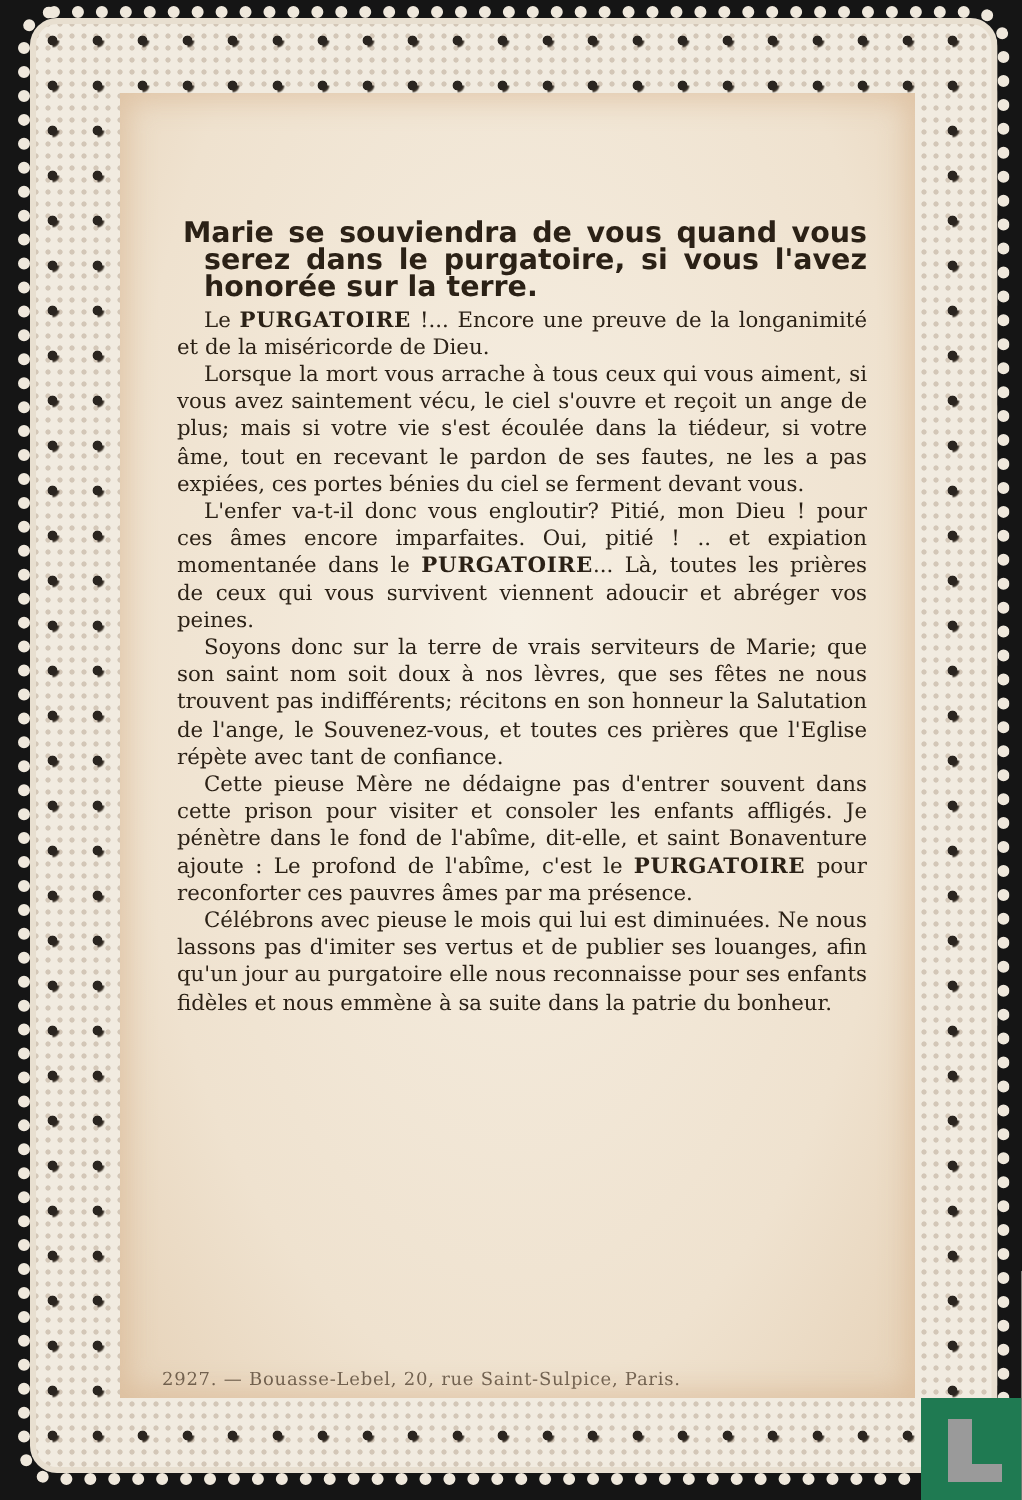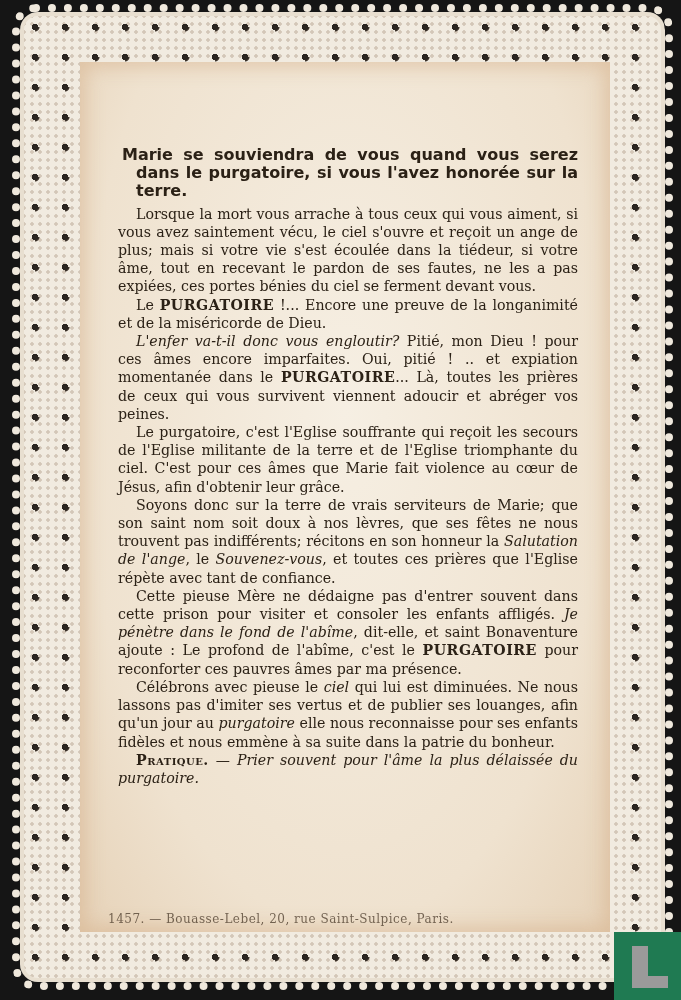--- a/index.html
+++ b/index.html
@@ -23,51 +23,49 @@
   .paper {
     position:absolute; left:80px; top:62px; width:530px; height:870px;
     background: radial-gradient(ellipse at 50% 40%, #f6efe3 0%, #efe2cf 70%, #e6d2b8 100%);
     box-shadow: 0 0 18px 6px rgba(210,170,130,0.45) inset;
   }
   .text {
     position:absolute; left:118px; top:146px; width:460px;
     color:#2b2116; font-size:14.2px; line-height:18.2px; text-align:justify;
   }
   .text p { margin:0; text-indent:18px; }
-  .text .head { font-weight:bold; font-family:"DejaVu Sans", sans-serif; font-size:16px; text-indent:0; padding-left:18px; text-indent:-14px; margin-bottom:4px; }
+  .text .head { font-weight:bold; font-family:"DejaVu Sans", sans-serif; font-size:19px; text-indent:0; padding-left:18px; text-indent:-14px; margin-bottom:4px; }
   .sc { font-variant:small-caps; font-weight:bold; letter-spacing:0.5px; }
-  .it { font-style:italic; }
+  .it { }
   .footer {
     position:absolute; left:108px; top:912px; width:470px;
     color:#4a3a2a; font-size:12px; letter-spacing:0.5px; opacity:0.75;
   }
   .watermark {
     position:absolute; left:614px; top:932px; width:67px; height:68px; background:#1f7a52;
   }
   .watermark .l1 { position:absolute; left:18px; top:14px; width:16px; height:42px; background:#9a9a9a; }
   .watermark .l2 { position:absolute; left:18px; top:44px; width:36px; height:12px; background:#9a9a9a; }
 </style>
 </head>
 <body>
 
 <div class="lace"></div>
 <div class="paper"></div>
 
 <div class="text">
   <p class="head">Marie se souviendra de vous quand vous serez dans le purgatoire, si vous l'avez honorée sur la terre.</p>
   <div id="paras">
+      <p><span>Le </span><span class="sc">PURGATOIRE</span><span> !... Encore une preuve de la longanimité et de la miséricorde de Dieu.</span></p>
       <p><span>Lorsque la mort vous arrache à tous ceux qui vous aiment, si vous avez saintement vécu, le ciel s'ouvre et reçoit un ange de plus; mais si votre vie s'est écoulée dans la tiédeur, si votre âme, tout en recevant le pardon de ses fautes, ne les a pas expiées, ces portes bénies du ciel se ferment devant vous.</span></p>
-      <p><span>Le </span><span class="sc">PURGATOIRE</span><span> !... Encore une preuve de la longanimité et de la miséricorde de Dieu.</span></p>
       <p><span class="it">L'enfer va-t-il donc vous engloutir?</span><span> Pitié, mon Dieu ! pour ces âmes encore imparfaites. Oui, pitié ! .. et expiation momentanée dans le </span><span class="sc">PURGATOIRE</span><span>... Là, toutes les prières de ceux qui vous survivent viennent adoucir et abréger vos peines.</span></p>
-      <p><span>Le purgatoire, c'est l'Eglise souffrante qui reçoit les secours de l'Eglise militante de la terre et de l'Eglise triomphante du ciel. C'est pour ces âmes que Marie fait violence au cœur de Jésus, afin d'obtenir leur grâce.</span></p>
       <p><span>Soyons donc sur la terre de vrais serviteurs de Marie; que son saint nom soit doux à nos lèvres, que ses fêtes ne nous trouvent pas indifférents; récitons en son honneur la </span><span class="it">Salutation de l'ange</span><span>, le </span><span class="it">Souvenez-vous</span><span>, et toutes ces prières que l'Eglise répète avec tant de confiance.</span></p>
       <p><span>Cette pieuse Mère ne dédaigne pas d'entrer souvent dans cette prison pour visiter et consoler les enfants affligés. </span><span class="it">Je pénètre dans le fond de l'abîme</span><span>, dit-elle, et saint Bonaventure ajoute : Le profond de l'abîme, c'est le </span><span class="sc">PURGATOIRE</span><span> pour reconforter ces pauvres âmes par ma présence.</span></p>
-      <p><span>Célébrons avec pieuse le </span><span class="it">ciel</span><span> qui lui est diminuées. Ne nous lassons pas d'imiter ses vertus et de publier ses louanges, afin qu'un jour au </span><span class="it">purgatoire</span><span> elle nous reconnaisse pour ses enfants fidèles et nous emmène à sa suite dans la patrie du bonheur.</span></p>
-      <p><span class="sc">Pratique.</span><span> — </span><span class="it">Prier souvent pour l'âme la plus délaissée du purgatoire.</span></p>
+      <p><span>Célébrons avec pieuse le </span><span class="it">mois</span><span> qui lui est diminuées. Ne nous lassons pas d'imiter ses vertus et de publier ses louanges, afin qu'un jour au </span><span class="it">purgatoire</span><span> elle nous reconnaisse pour ses enfants fidèles et nous emmène à sa suite dans la patrie du bonheur.</span></p>
     </div>
 </div>
 
-<div class="footer">1457. — Bouasse-Lebel, 20, rue Saint-Sulpice, Paris.</div>
+<div class="footer">2927. — Bouasse-Lebel, 20, rue Saint-Sulpice, Paris.</div>
 
 <div class="watermark">
   <div class="l1"></div>
     <div class="l2"></div>
 </div>
 
 </body></html>

